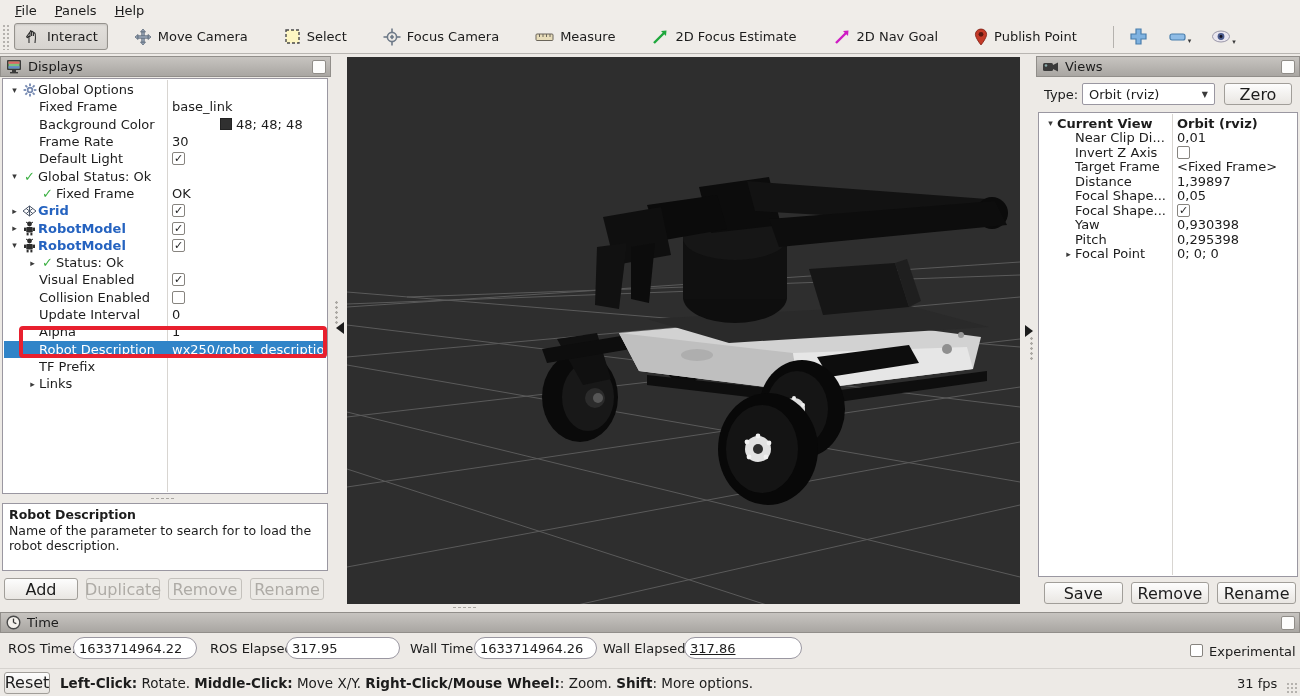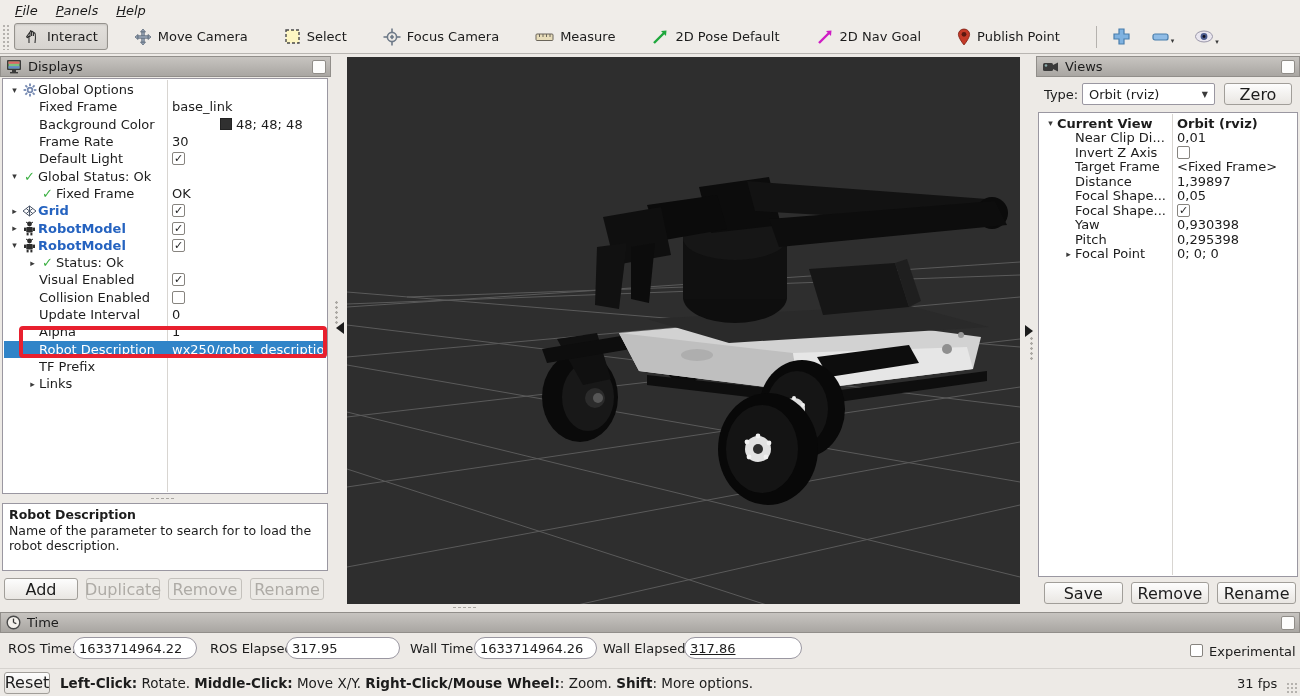--- a/index.html
+++ b/index.html
@@ -5,21 +5,21 @@
   * { margin:0; padding:0; box-sizing:border-box; }
   html,body { width:1300px; height:696px; overflow:hidden; }
   body {
     font-family:"DejaVu Sans","Liberation Sans",sans-serif;
     font-size:13px; color:#1c1c1c;
     background:#edeae6; position:relative;
   }
   
   #menubar { position:absolute; left:0; top:0; width:1300px; height:20px;
     background:#f0ede9; display:flex; align-items:center; padding-left:6px; }
-  .menu-item { padding:2px 9px; cursor:default;font-style:italic; }
+  .menu-item { padding:2px 9px; cursor:default; }
   .menu-item u { text-decoration:underline; }
   
   #toolbar { position:absolute; left:0; top:20px; width:1300px; height:34px;
     background:#efece8; border-bottom:1px solid #b8b5b1;
     display:flex; align-items:center; }
   .tb-handle { width:8px; height:26px; margin:0 4px 0 2px;
     background-image:radial-gradient(#b5b2ae 1px, transparent 1.2px);
     background-size:4px 4px; }
   .tool-btn { display:flex; align-items:center; gap:6px; padding:4px 9px;
     margin-right:16px; border:1px solid transparent; border-radius:3px; white-space:nowrap; }
@@ -159,21 +159,21 @@
         </span>
         <span>Measure</span>
       </div>
       <div class="tool-btn">
         <span class="icon">
           <svg width="18" height="18" viewBox="0 0 18 18">
             <line x1="3" y1="15" x2="13" y2="5" stroke="#1fa83c" stroke-width="2.4"></line>
             <polygon points="15.5,2.5 15,8 10,3" fill="#1fa83c"></polygon>
           </svg>
         </span>
-        <span>2D Pose Default</span>
+        <span>2D Focus Estimate</span>
       </div>
       <div class="tool-btn">
         <span class="icon">
           <svg width="18" height="18" viewBox="0 0 18 18">
             <line x1="3" y1="15" x2="13" y2="5" stroke="#cf1cc4" stroke-width="2.4"></line>
             <polygon points="15.5,2.5 15,8 10,3" fill="#cf1cc4"></polygon>
           </svg>
         </span>
         <span>2D Nav Goal</span>
       </div>

